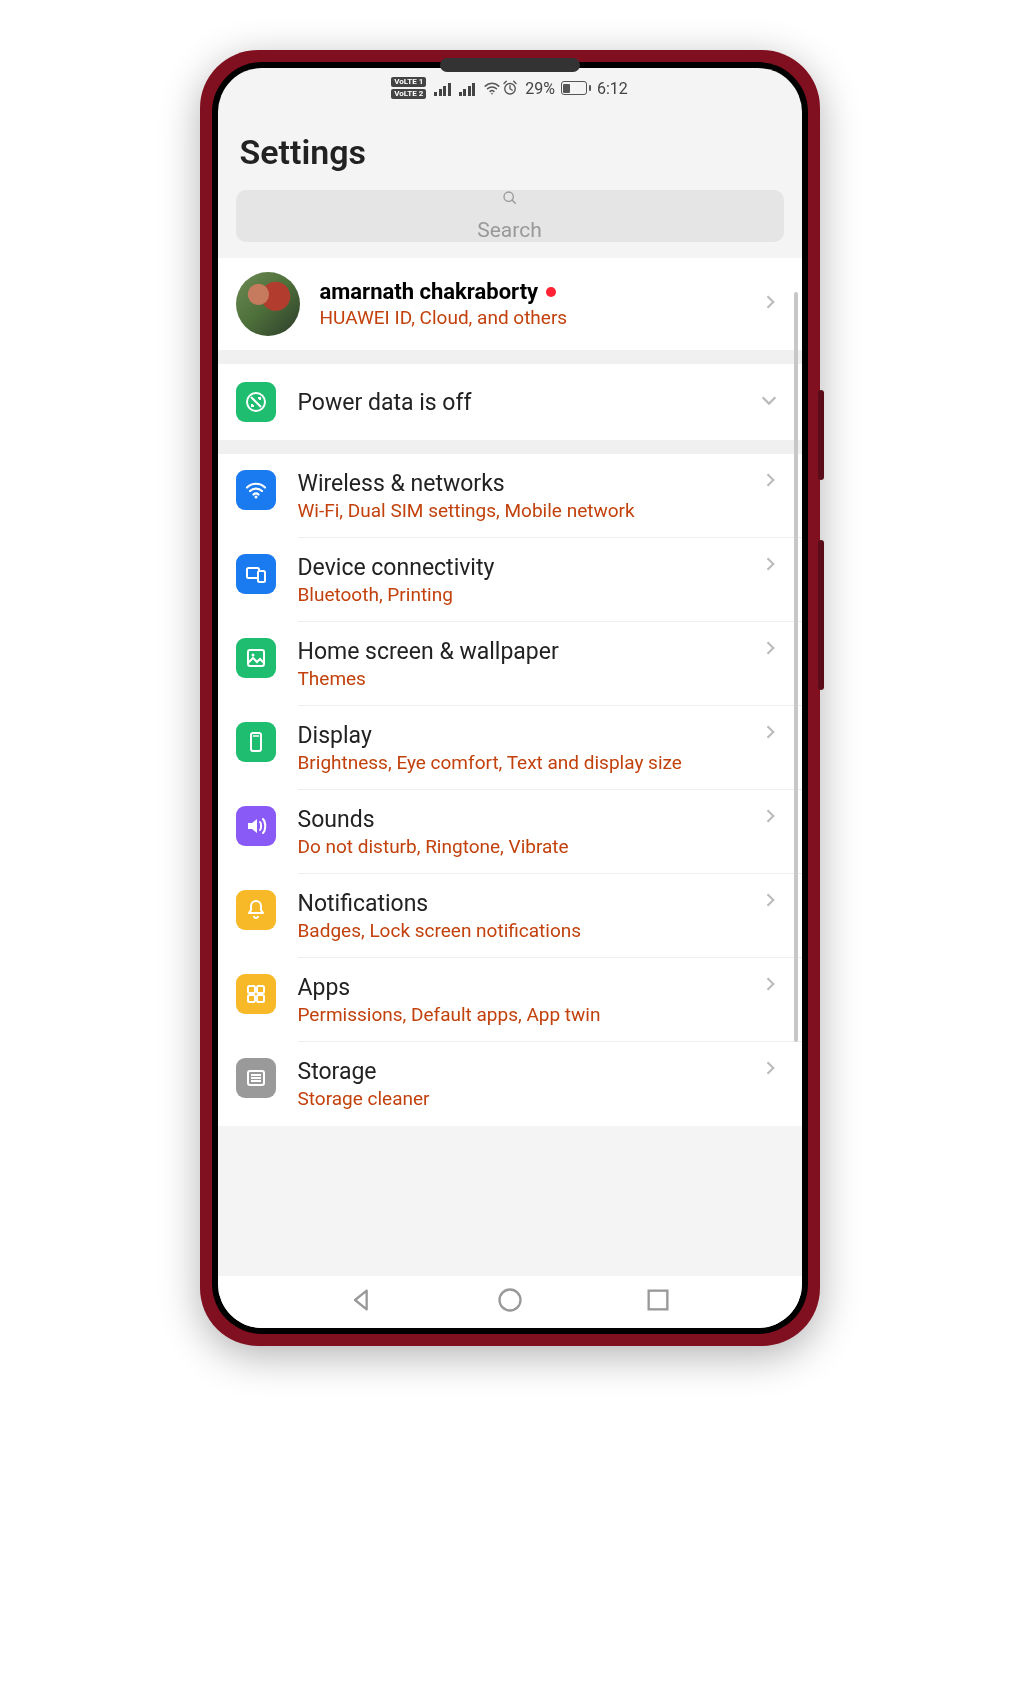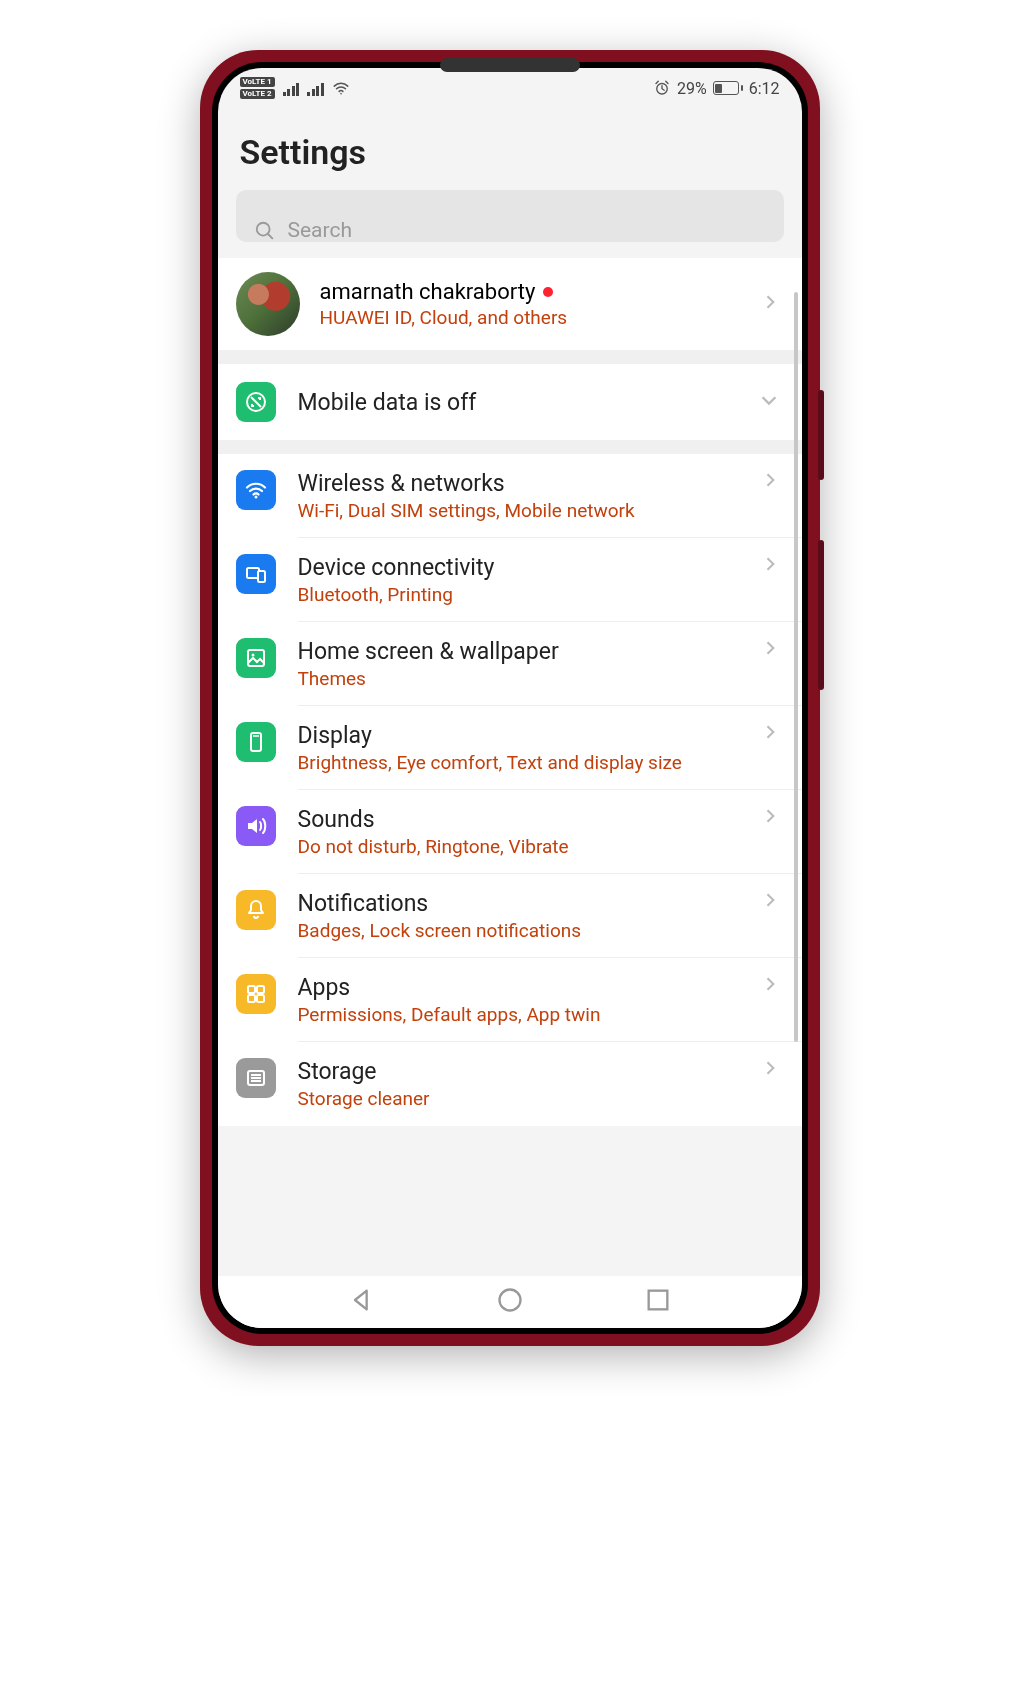--- a/index.html
+++ b/index.html
@@ -53,21 +53,21 @@
       width: 6px;
       background: #5a0d18;
       border-radius: 3px;
     }
     .side-btn.b1 { top: 340px; height: 90px; }
     .side-btn.b2 { top: 490px; height: 150px; }
 
     .status-bar {
       height: 34px;
       display: flex;
-      justify-content: space-between;
+      justify-content: center;
       align-items: center;
       padding: 6px 22px 0;
       font-size: 16px;
       color: #333;
     }
     .status-left, .status-right {
       display: flex;
       align-items: center;
       gap: 8px;
     }
@@ -121,44 +121,45 @@
       font-size: 34px;
       font-weight: 600;
       color: #222;
     }
     .search-box {
       margin: 0 18px 16px;
       background: #e5e5e5;
       border-radius: 10px;
       height: 52px;
       display: flex;
-      align-items: flex-end;
+      align-items: center;
       padding: 0 18px;
       gap: 12px;
+      flex-direction: column;
     }
     .search-icon-svg { width:22px; height:22px; stroke:#999; fill:none}
     .search-placeholder { color: #999; font-size: 21px; }
     .gap { height: 14px; background: #f0f0f0; }
 
     .account-row {
       display: flex;
       align-items: center;
       padding: 14px 22px 14px 18px;
       gap: 20px;
       background: #fff;
     }
     .avatar {
       width: 64px; height: 64px; border-radius: 50%;
       background: radial-gradient(circle at 35% 35%, #c77b5e 10px, transparent 11px),
                   radial-gradient(circle at 62% 38%, #b23c2e 14px, transparent 15px),
                   linear-gradient(135deg, #6d8a54, #4d6f3a 50%, #2d3b2a);
       flex-shrink:0;
     }
     .row-text { flex:1; min-width:0; }
-    .account-name { font-weight: 400; font-size: 22px; display:flex; align-items:center; gap:8px;}
+    .account-name { font-weight: 700; font-size: 22px; display:flex; align-items:center; gap:8px;}
     .red-dot { width:10px; height:10px; border-radius:50%; background:#f23; display:inline-block;}
     .row-sub { color: #c2410c; font-size: 19px; margin-top: 2px; }
 
     .chevron { color: #bbb; flex-shrink:0; }
     .chevron svg { width:20px; height:20px; stroke:#bbb; fill:none; stroke-width:2.5;}
 
     .mobile-data-row {
       display:flex; align-items:center; padding: 18px 22px 18px 18px; gap: 22px; background:#fff;
     }
 
@@ -279,21 +280,21 @@
         <div class="gap"></div>
 
         <div class="mobile-data-row">
           <div class="icon-tile icon-green">
             <svg viewBox="0 0 24 24">
                 <circle cx="12" cy="12" r="9" fill="none" stroke="#fff" stroke-width="2"></circle>
                 <path d="M7 7l10 10M8 14l0 2 2 0M16 10l0-2-2 0" stroke="#fff" stroke-width="2" fill="none"></path>
               </svg>
           </div>
           <div class="row-text">
-            <div class="md-title">Mobile data is off</div>
+            <div class="md-title">Power data is off</div>
           </div>
           <span class="chevron-down"><svg viewBox="0 0 24 24">
                 <path d="m5 9 7 7 7-7"></path>
               </svg></span>
         </div>
 
         <div class="gap"></div>
 
         <div class="list">
           <div class="list-row">

